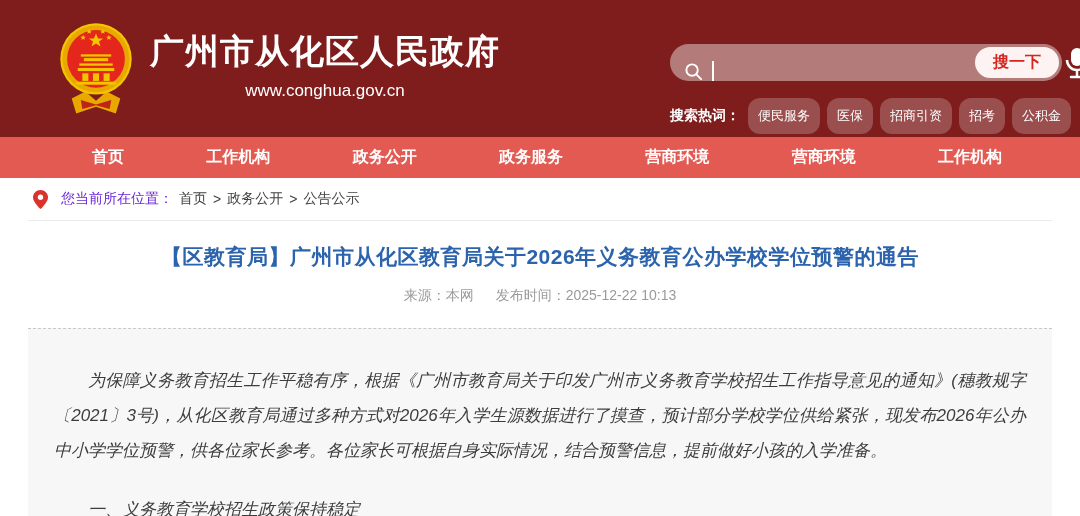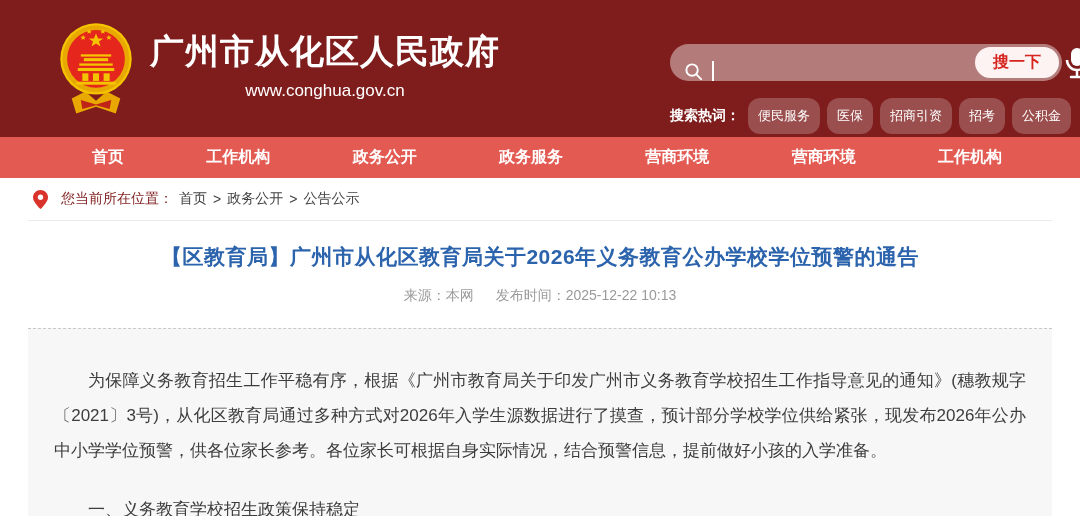--- a/index.html
+++ b/index.html
@@ -34,36 +34,36 @@
   
   .main-nav { width: 1080px; height: 41px; background: #e25a52; display: flex;
     align-items: center; justify-content: space-between; padding: 0 78px 0 92px; }
   .nav-item { color: #fff; font-size: 16px; font-weight: bold; text-decoration: none;
     cursor: pointer; white-space: nowrap; }
 
   
   .breadcrumb-row { display: flex; align-items: center; height: 42px; padding-left: 33px;
     font-size: 14px; color: #3f3f3f; }
   .pin { width: 15px; height: 19px; margin-right: 13px; }
-  .crumb-label { color: #7f1d1d; margin-right: 6px; }
+  .crumb-label { color: #6d28d9; margin-right: 6px; }
   .crumb-link { color: #3f3f3f; text-decoration: none; cursor: pointer; }
   .crumb-sep { margin: 0 6px; color: #3f3f3f; }
   .divider { margin: 0 28px; border-top: 1px solid #ebebeb; }
 
   
   .article-title { text-align: center; color: #2b63ac; font-size: 21px; font-weight: bold;
     margin-top: 22px; letter-spacing: 0.5px; }
   .article-meta { text-align: center; color: #9a9a9a; font-size: 14px; margin-top: 16px; }
   .article-meta .gap { display: inline-block; width: 22px; }
 
   .article-body { margin: 23px 28px 0 28px; background: #f7f7f7;
     border-top: 1px dashed #c9c9c9; padding: 34px 26px 40px 26px;
     min-height: 200px; }
   .article-body p { color: #3d3d3d; font-size: 17px; line-height: 35px;
-    text-indent: 2em; text-align: justify; }
+    text-indent: 2em; text-align: justify; font-style: italic; }
   .section-heading { margin-top: 24px; color: #333; }
 </style>
 </head>
 <body>
 
 <header class="site-header">
   <div class="brand">
     <svg class="emblem" viewBox="0 0 100 140" aria-hidden="true">
 
       <path d="M18 110 L36 101 L50 113 L64 101 L82 110 L76 130 L50 121 L24 130 Z" fill="#e8a800"></path>

